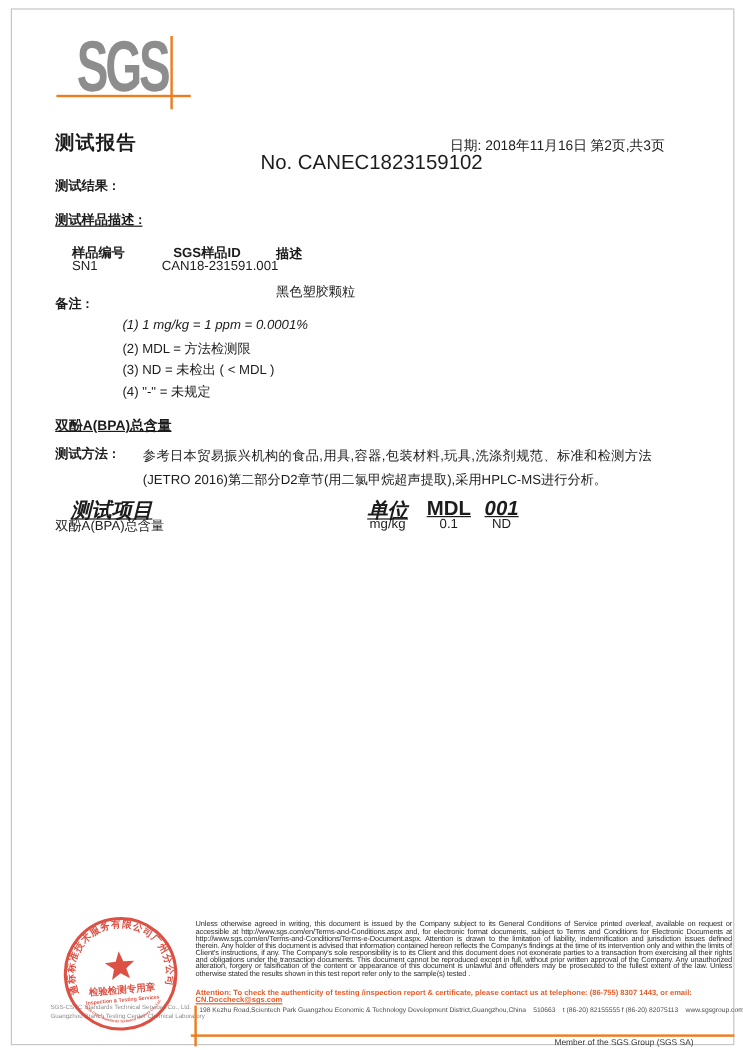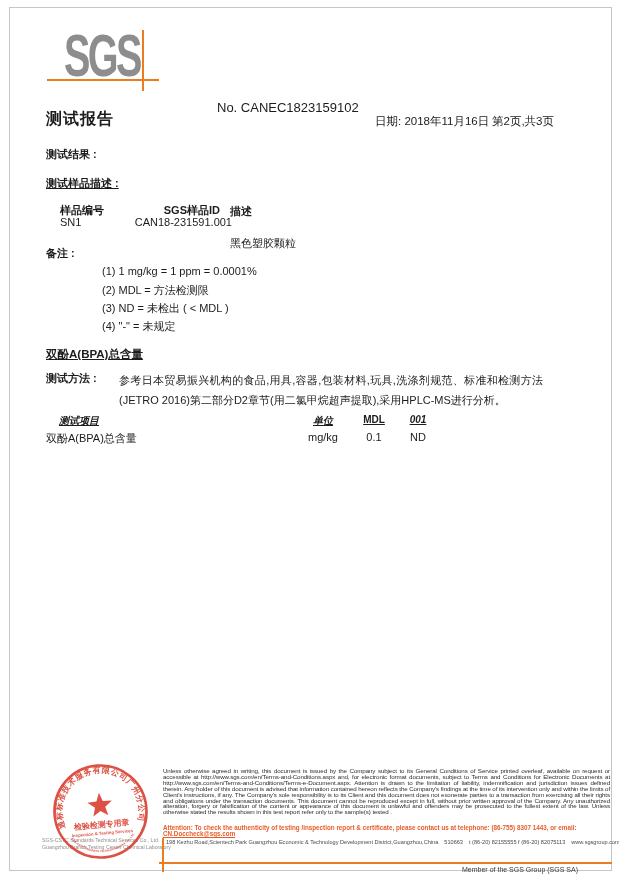--- a/index.html
+++ b/index.html
@@ -12,48 +12,48 @@
   .page-border{left:9px;top:7px;width:601px;height:862px;border:1px solid #c6c6c6;}
 
   
   .logo-text{left:64px;top:26px;font-size:60px;font-weight:700;color:#8d8d8d;
     letter-spacing:-4px;line-height:1;transform:scaleX(0.66);transform-origin:left top;}
   .logo-vline{left:142px;top:30px;width:2px;height:61px;background:#ED7C1E;}
   .logo-hline{left:47px;top:79px;width:112px;height:2px;background:#ED7C1E;}
 
   
   .doc-title{left:46px;top:109px;font-size:16px;font-weight:700;letter-spacing:1px;}
-  .report-no{left:217px;top:100px;font-size:13px;}
+  .report-no{left:217px;top:126px;font-size:17px;}
   .report-date{left:375px;top:114px;font-size:11.5px;}
   .page-info{left:492px;top:114px;font-size:11.5px;}
 
   .sec-label{font-size:11px;font-weight:700;}
   .results-label{left:46px;top:147px;}
   .sample-desc-label{left:46px;top:176px;text-decoration:underline;}
 
   
   .st-h0{left:60px;top:203px;width:66px;text-align:left;font-size:11px;font-weight:700;}
-  .st-h1{left:125px;top:203px;width:95px;text-align:right;font-size:11px;font-weight:700;}
+  .st-h1{left:125px;top:203px;width:95px;text-align:center;font-size:11px;font-weight:700;}
   .st-h2{left:230px;top:204px;width:80px;font-size:11px;font-weight:700;}
   .st-r0{left:60px;top:216px;width:66px;text-align:left;font-size:11px;}
   .st-r1{left:112px;top:216px;width:120px;text-align:right;font-size:11px;}
   .st-r2{left:230px;top:216px;width:130px;font-size:11px;margin-top:20px;}
 
   
   .notes-label{left:46px;top:246px;}
   .note{left:102px;font-size:11px;}
-  .note0{top:265px;} .note1{top:283px;} .note2{top:301px;text-align:center;} .note3{top:319px;}
+  .note0{top:265px;font-style:italic;} .note1{top:283px;} .note2{top:301px;text-align:center;} .note3{top:319px;}
 
   
   .bpa-heading{left:46px;top:347px;font-size:11.5px;font-weight:700;text-decoration:underline;}
   .method-label{left:46px;top:371px;font-size:11px;font-weight:700;}
   .method-text{left:119px;top:371px;width:424px;font-size:11px;line-height:19.5px;text-align:justify;}
 
   
-  .rt-h{top:414px;font-size:10px;font-weight:700;text-decoration:underline;}
+  .rt-h{top:414px;font-size:17px;font-weight:700;text-decoration:underline;}
   .rt-h0{left:59px;font-style:italic;}
   .rt-h1{left:303px;width:40px;text-align:center;font-style:italic;}
   .rt-h2{left:354px;width:40px;text-align:center;}
   .rt-h3{left:398px;width:40px;text-align:center;font-style:italic;}
   .rt-r{top:431px;font-size:11px;}
   .rt-r0{left:46px;}
   .rt-r1{left:303px;width:40px;text-align:center;}
   .rt-r2{left:354px;width:40px;text-align:center;}
   .rt-r3{left:398px;width:40px;text-align:center;}
 

